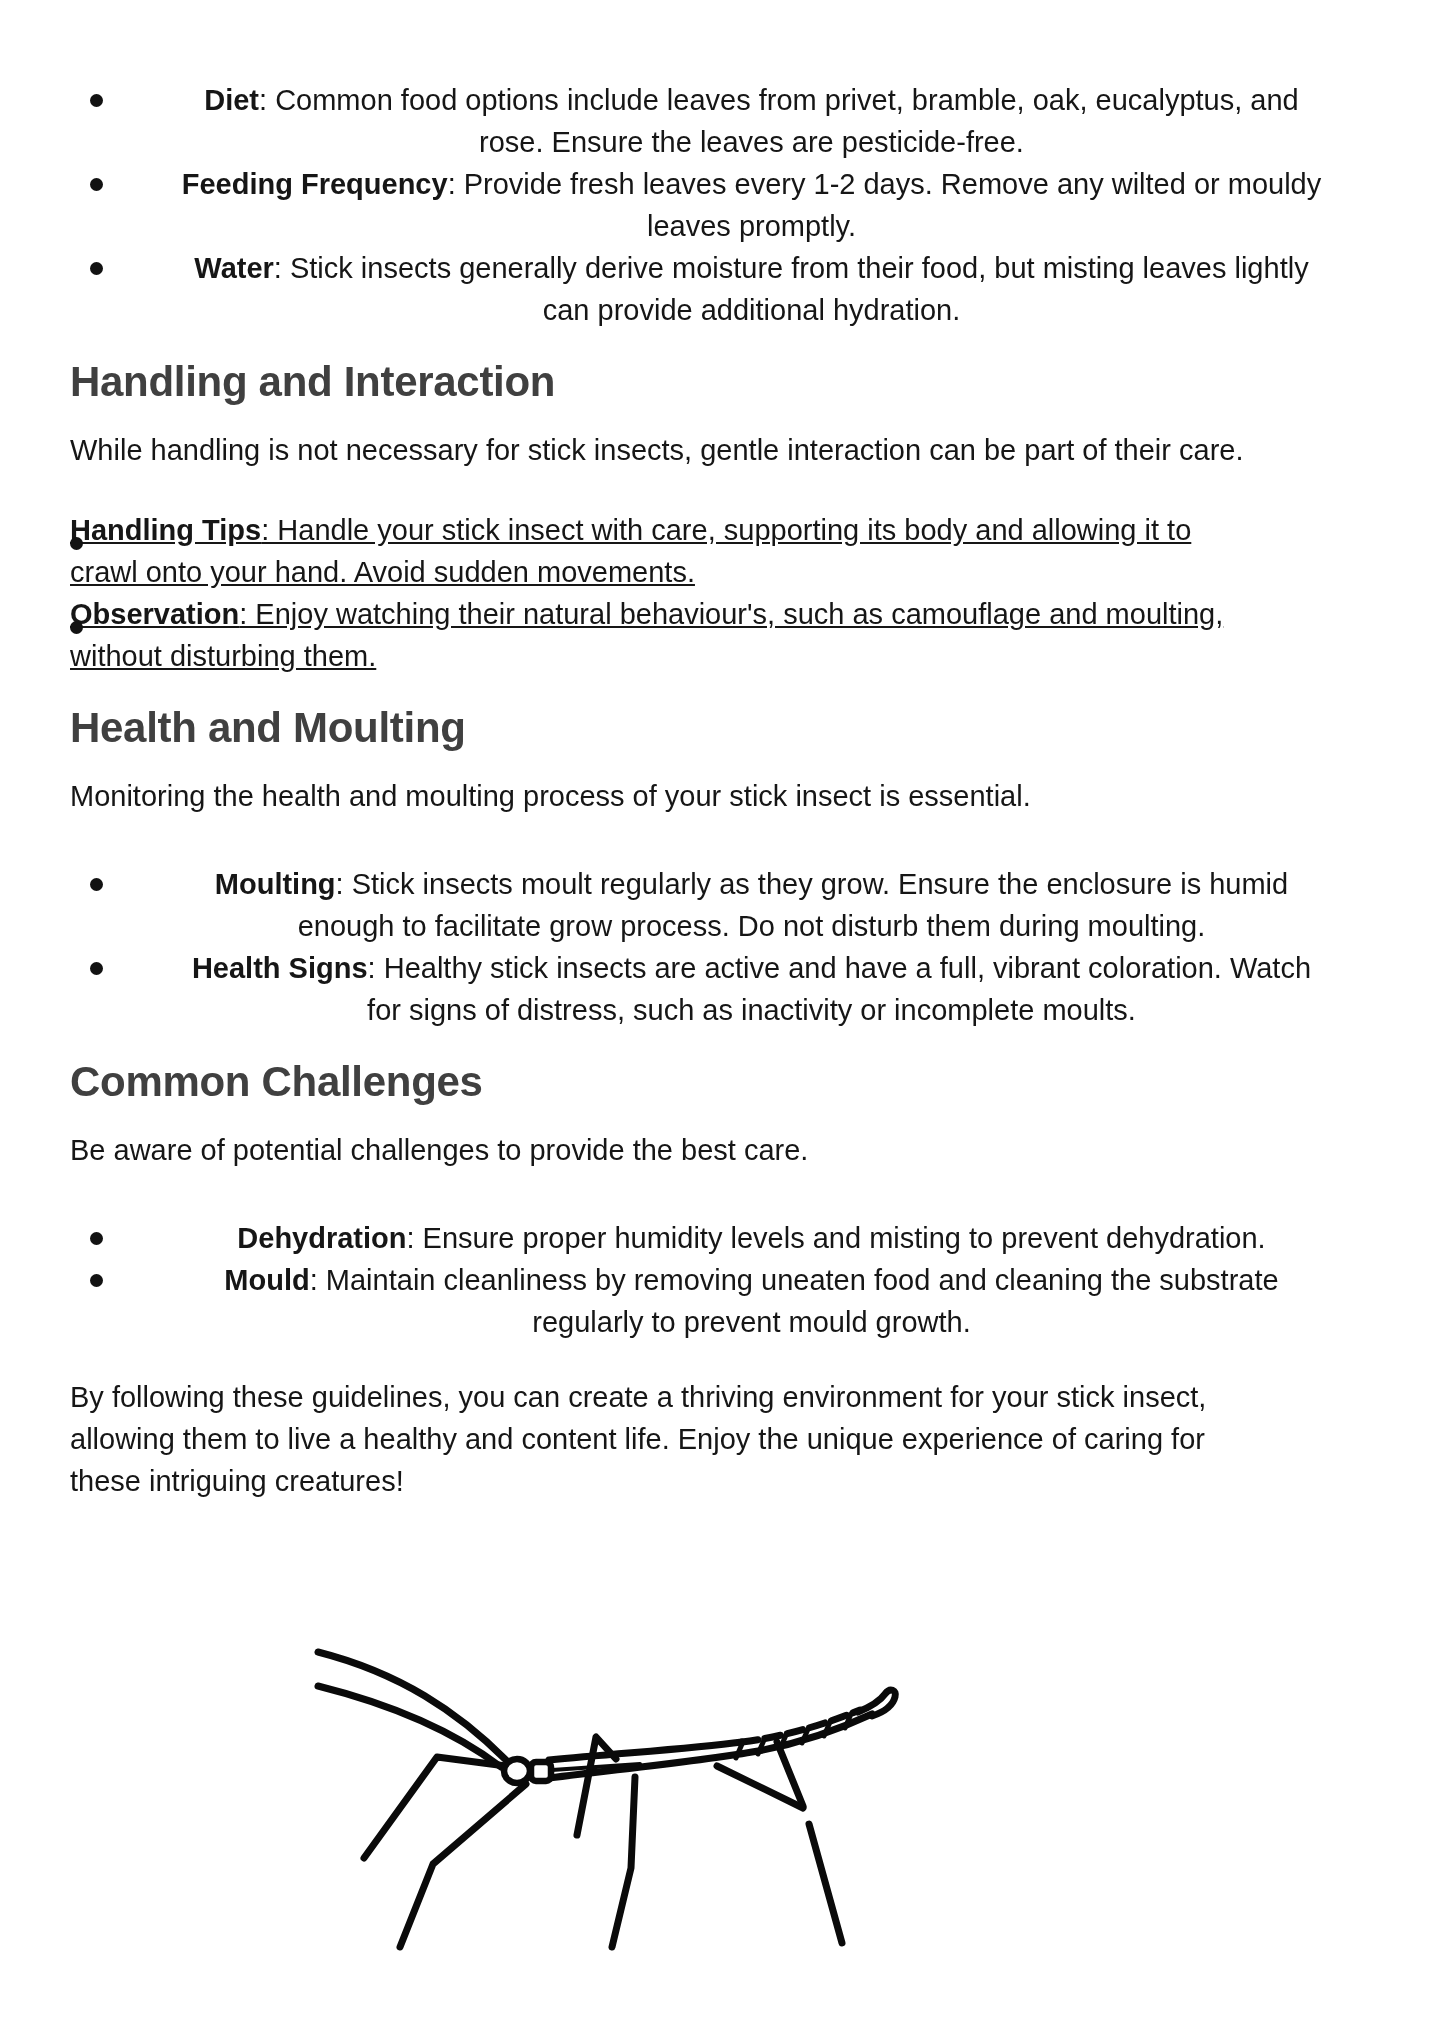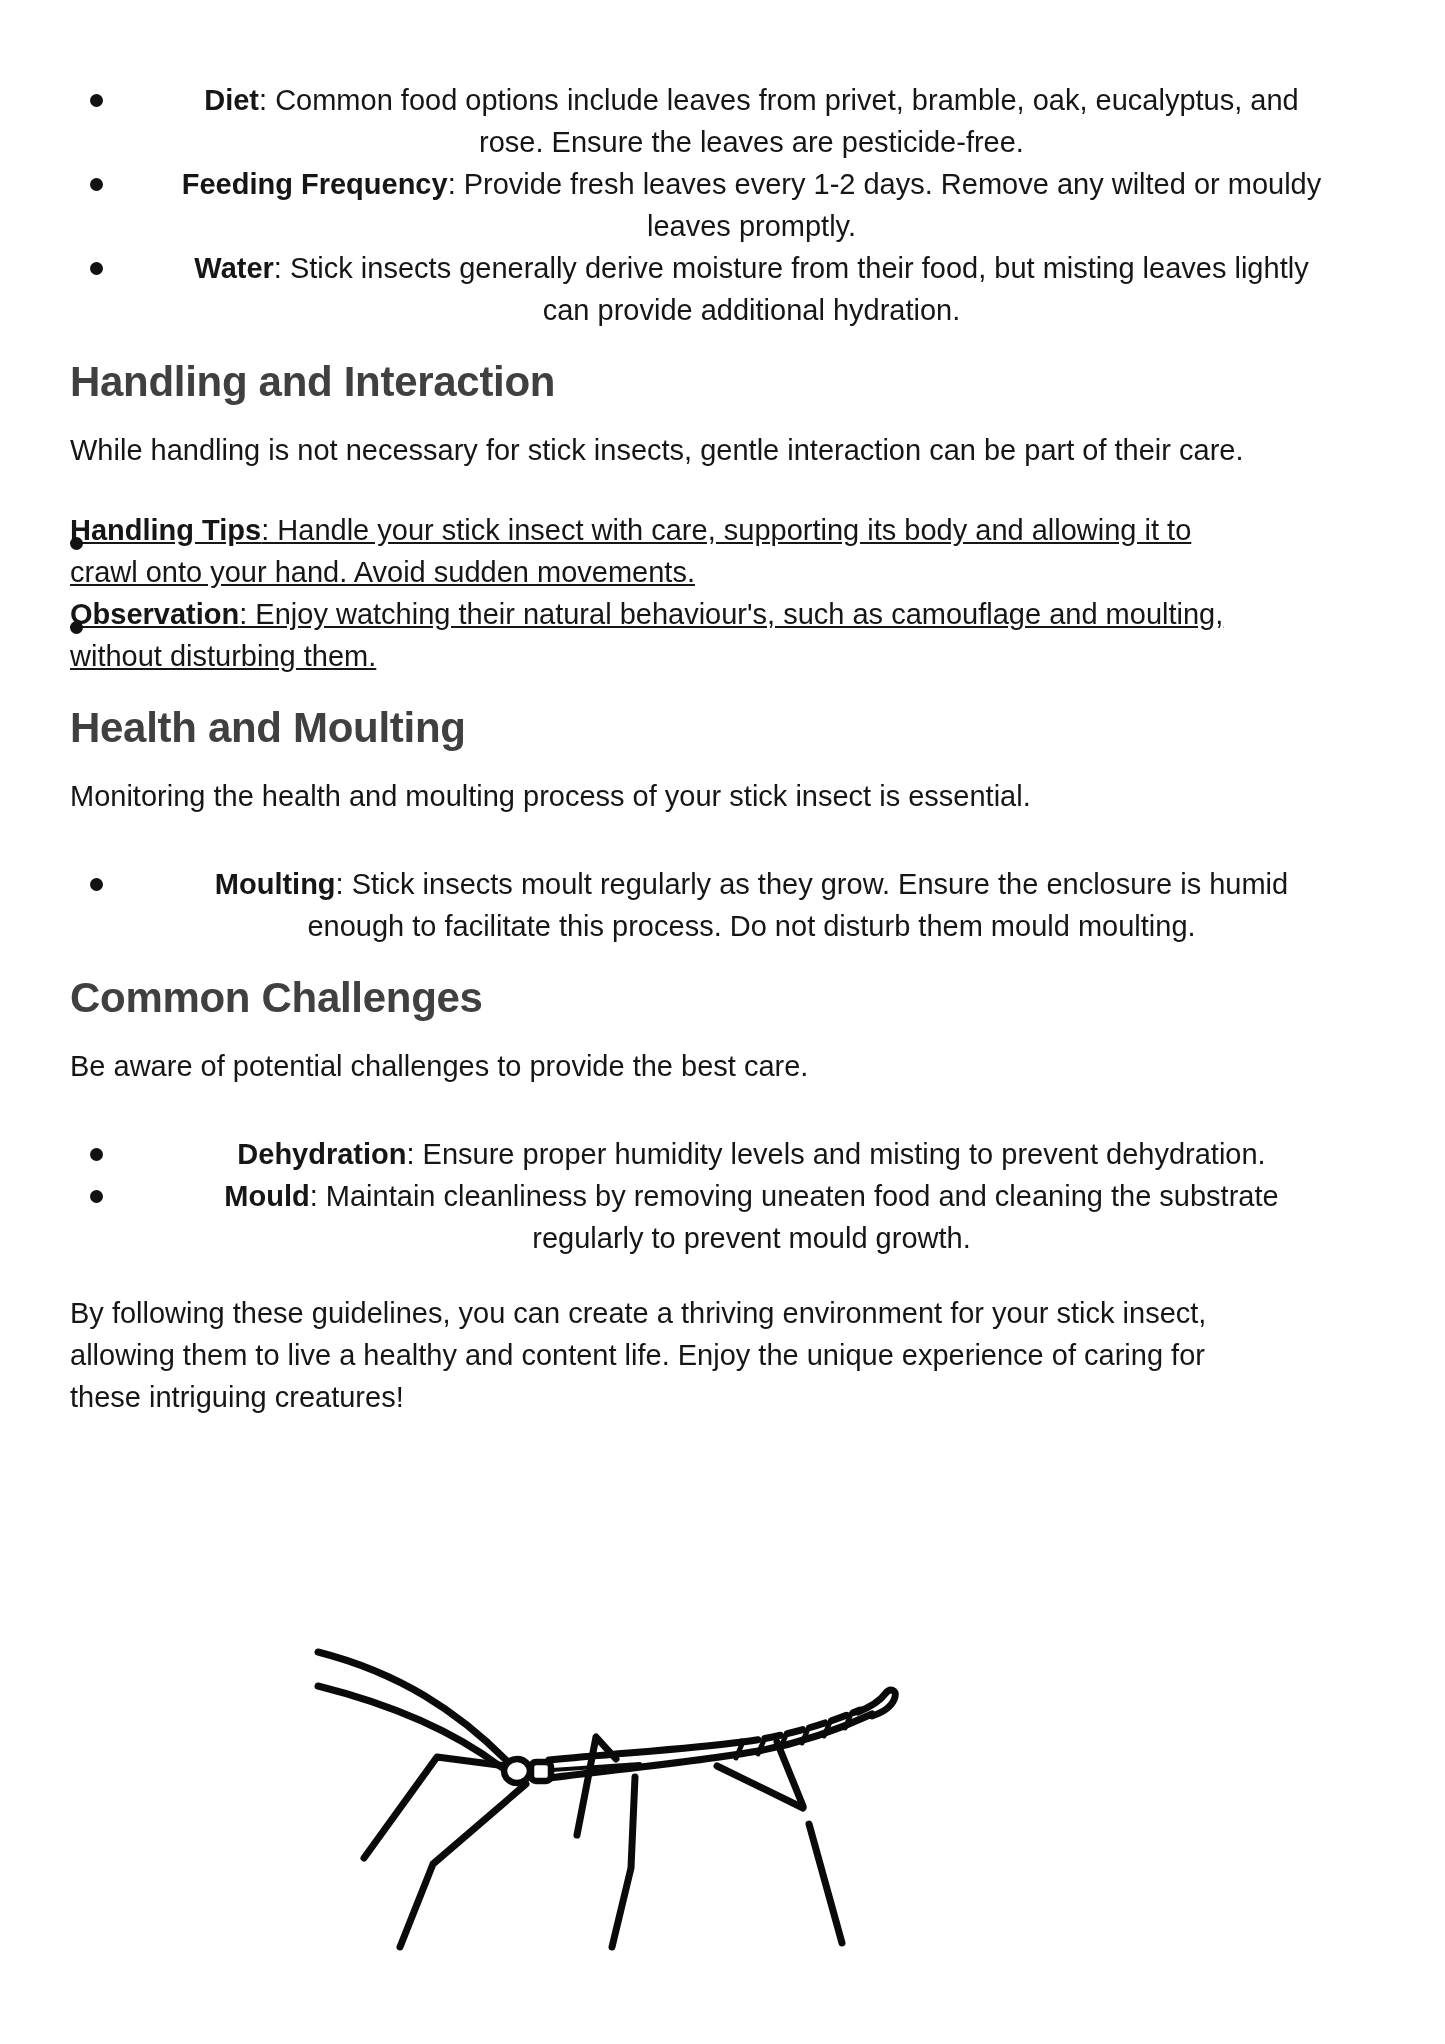--- a/index.html
+++ b/index.html
@@ -53,21 +53,23 @@
 crawl onto your hand. Avoid sudden movements.</span></div>
   <div class="tip"><span class="stray-dot"></span><strong>Observation</strong><span>: Enjoy watching their natural behaviour's, such as camouflage and moulting,
 without disturbing them.</span></div>
 </div>
 
 <h2>Health and Moulting</h2>
 <p class="body-text">Monitoring the health and moulting process of your stick insect is essential.</p>
 
 <ul class="care mid body-text">
   <li><span class="bullet-dot"></span><strong>Moulting</strong><span>: Stick insects moult regularly as they grow. Ensure the enclosure is humid
-enough to facilitate this process. Do not disturb them mould moulting.</span></li>
+enough to facilitate grow process. Do not disturb them during moulting.</span></li>
+  <li><span class="bullet-dot"></span><strong>Health Signs</strong><span>: Healthy stick insects are active and have a full, vibrant coloration. Watch
+for signs of distress, such as inactivity or incomplete moults.</span></li>
 </ul>
 
 <h2>Common Challenges</h2>
 <p class="body-text">Be aware of potential challenges to provide the best care.</p>
 
 <ul class="care mid body-text">
   <li><span class="bullet-dot"></span><strong>Dehydration</strong><span>: Ensure proper humidity levels and misting to prevent dehydration.</span></li>
   <li><span class="bullet-dot"></span><strong>Mould</strong><span>: Maintain cleanliness by removing uneaten food and cleaning the substrate
 regularly to prevent mould growth.</span></li>
 </ul>

